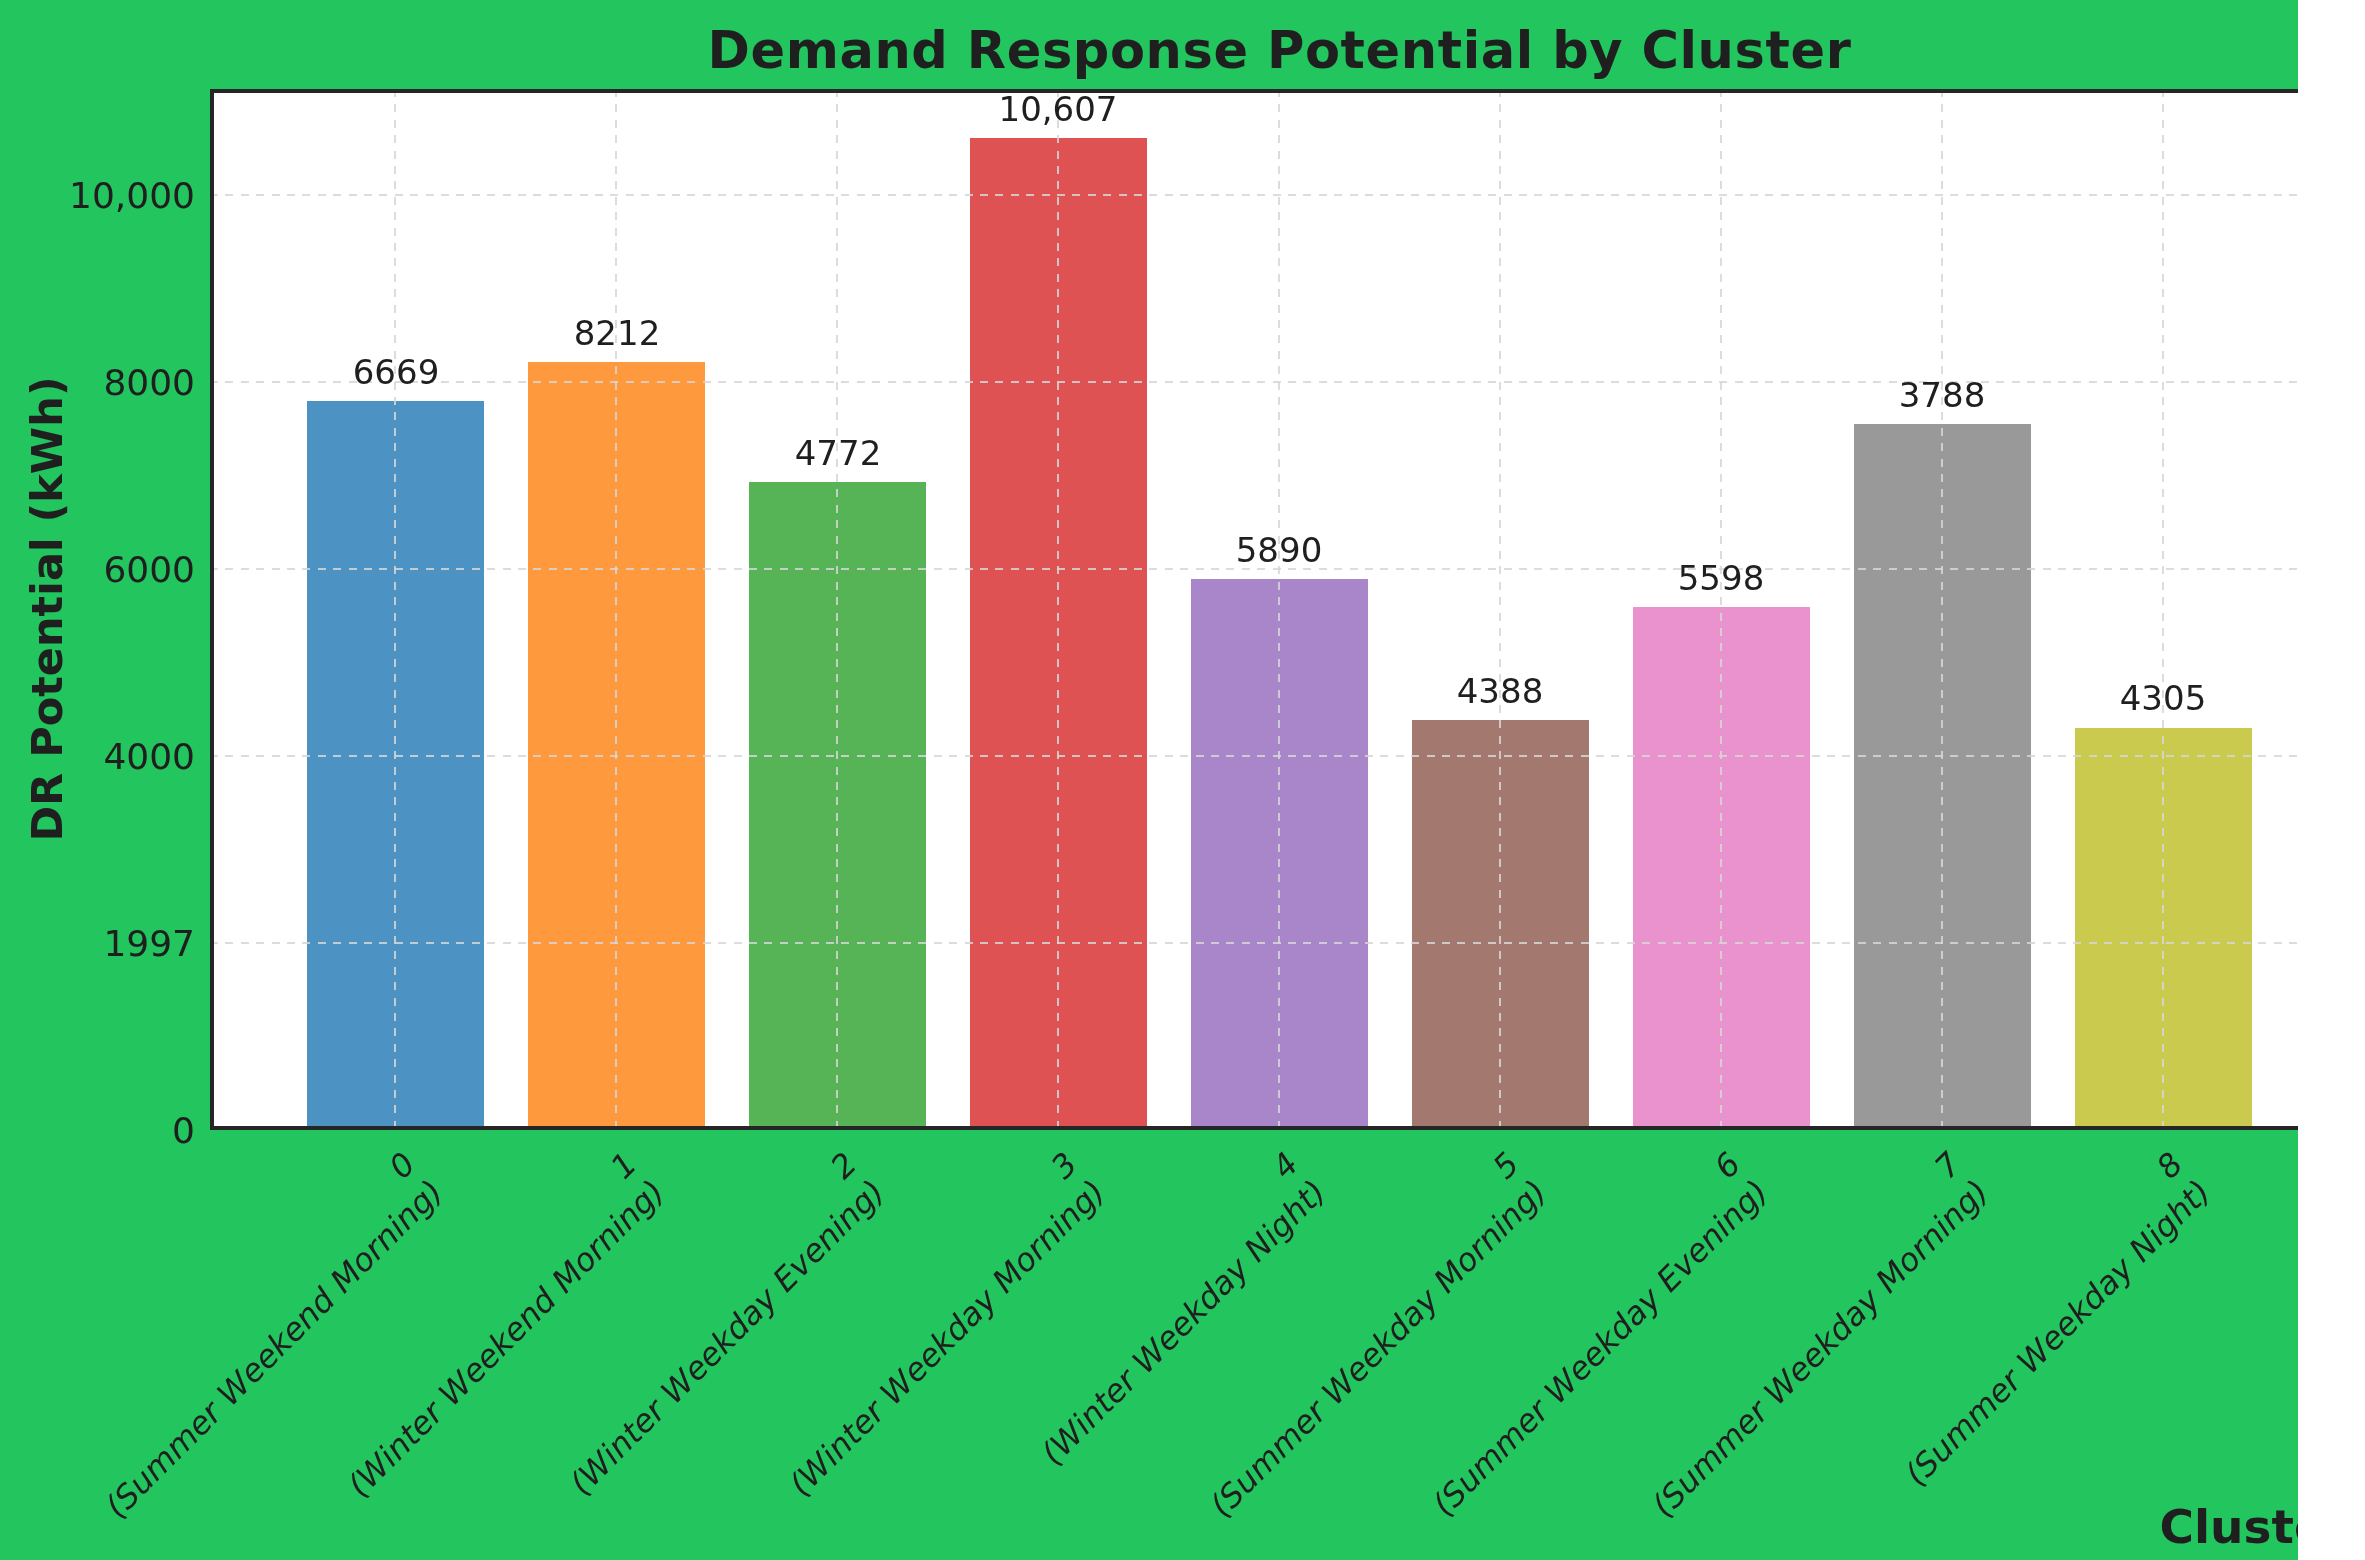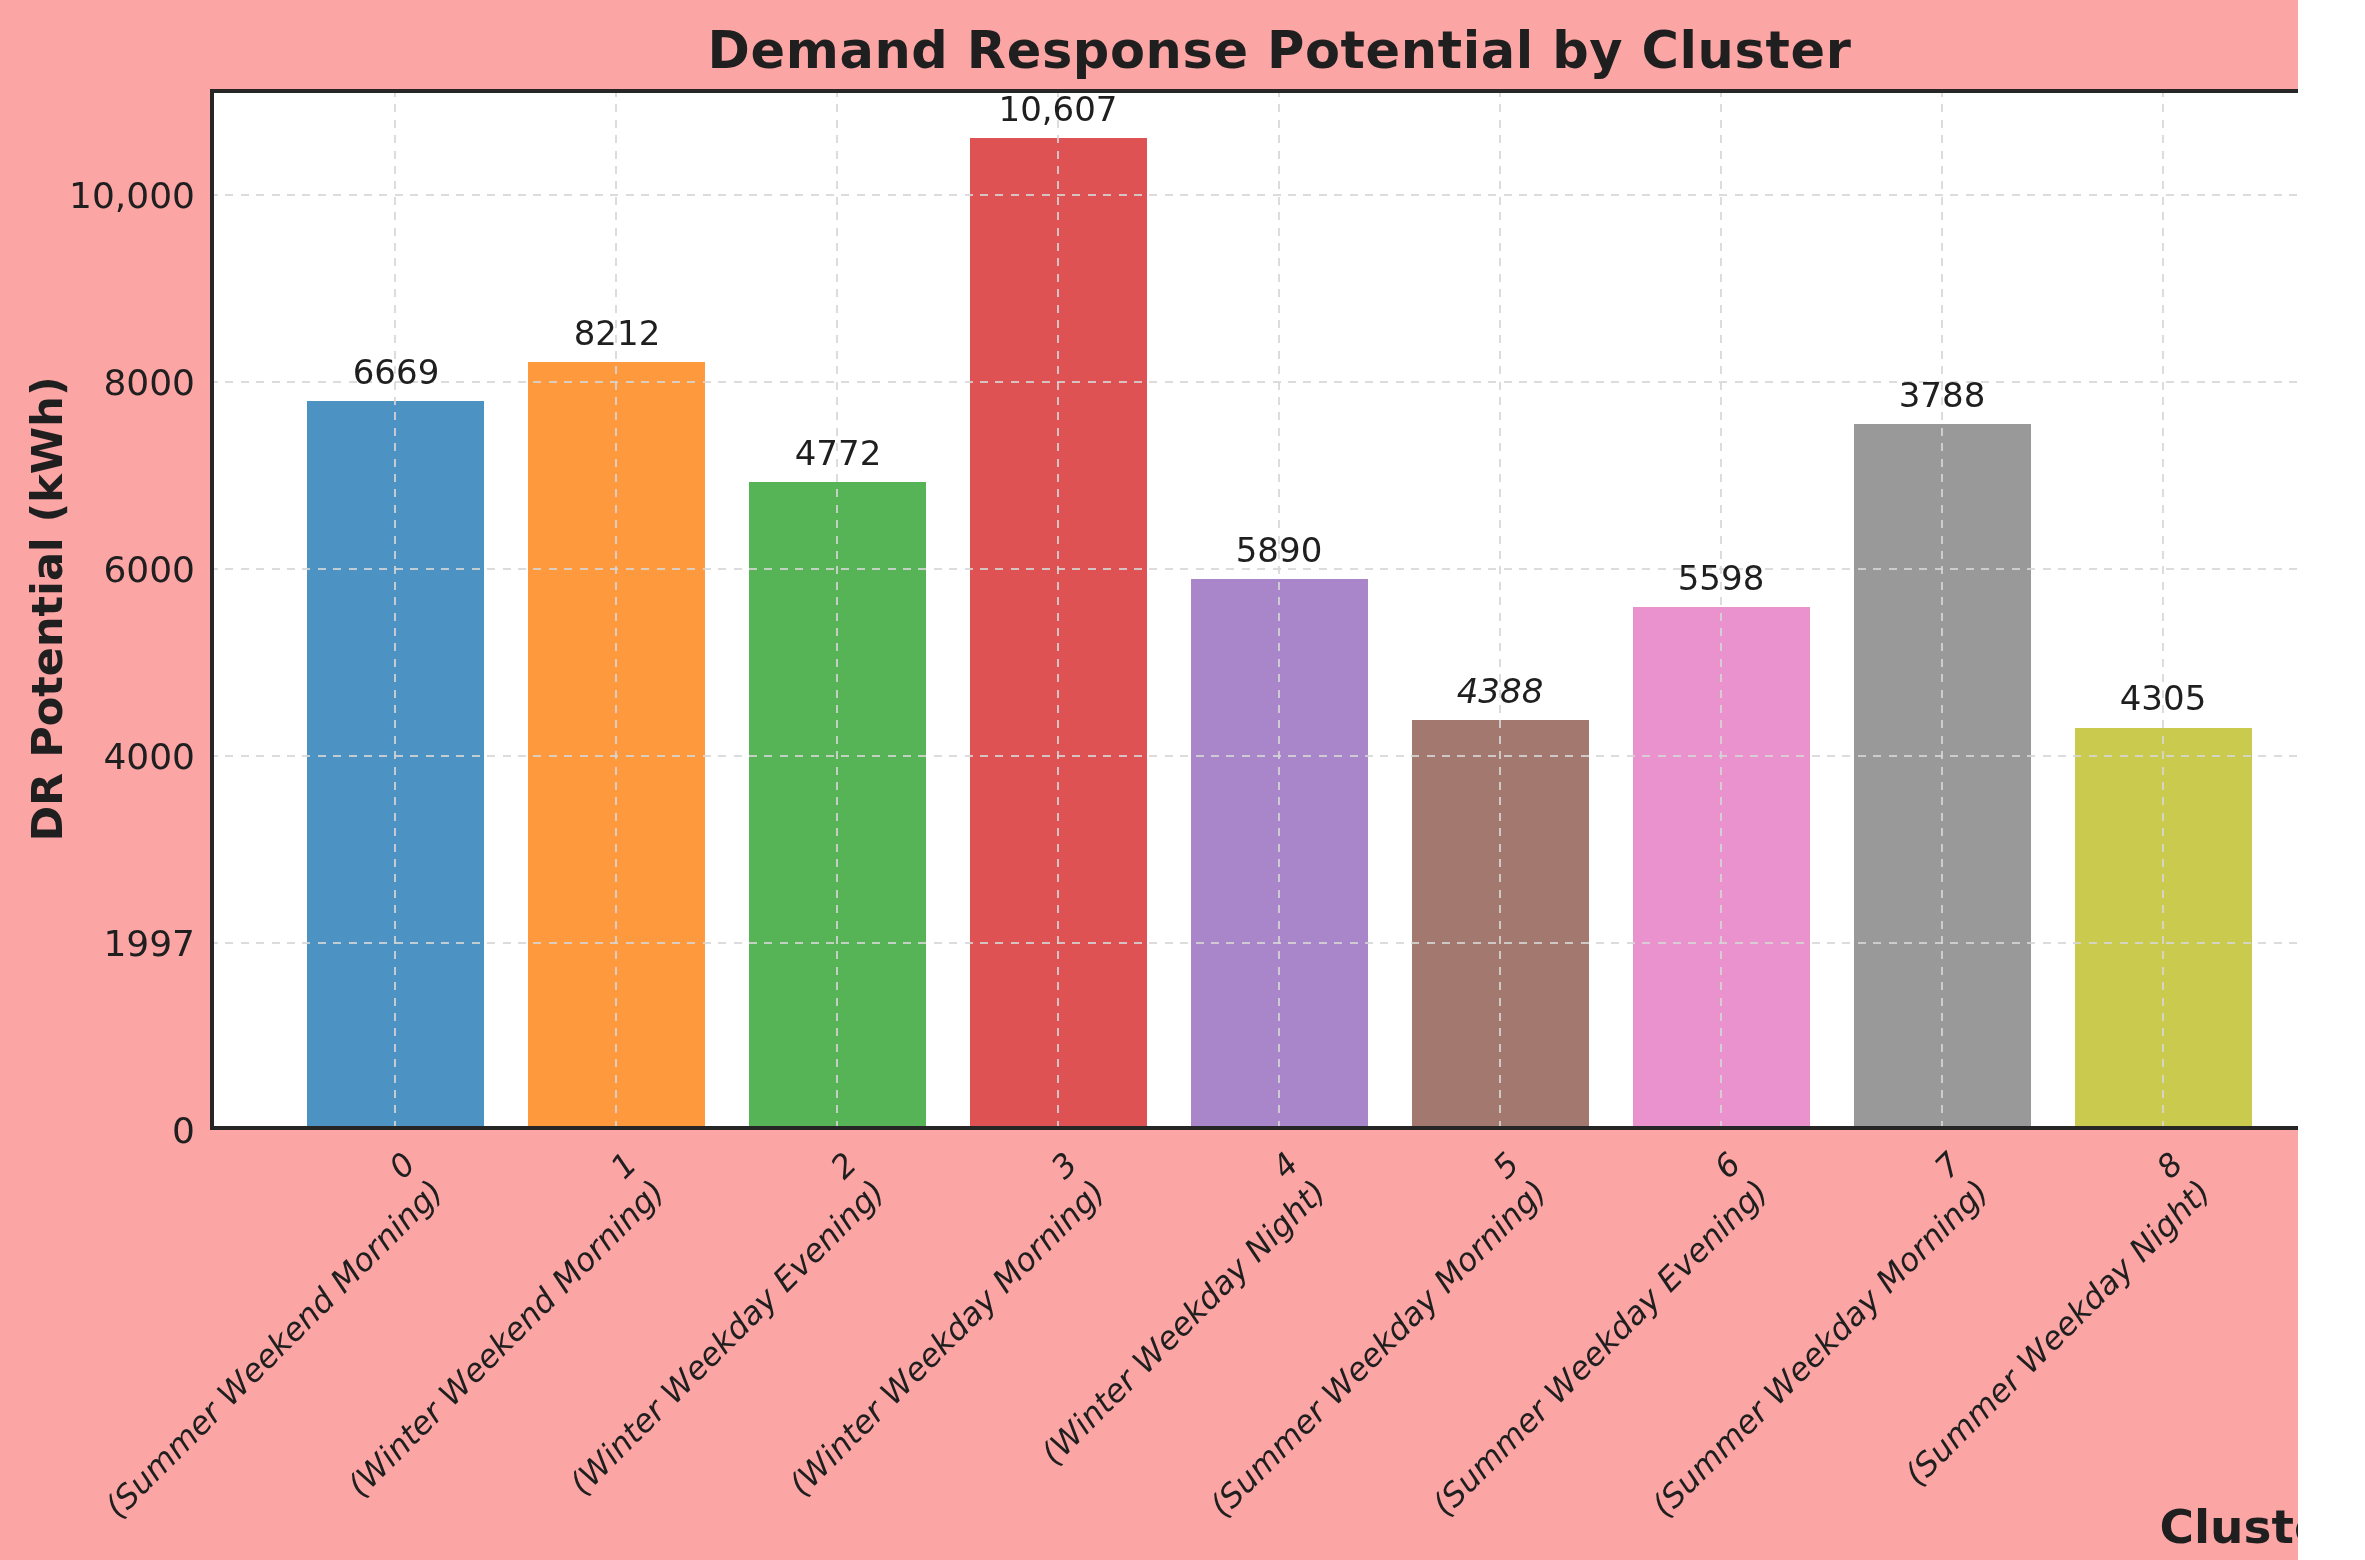--- a/index.html
+++ b/index.html
@@ -8,21 +8,21 @@
     width: 2366px;
     height: 1560px;
     background: #ffffff;
     font-family: "DejaVu Sans", "Liberation Sans", sans-serif;
     color: #1f1f1f;
   }
   .figure {
     position: relative;
     width: 2298px;
     height: 1560px;
-    background: #fca5a5;
+    background: #22c55e;
     overflow: hidden;
   }
   .title {
     position: absolute;
     top: 20.6px;
     left: 210px;
     width: 2139px;
     text-align: center;
     font-size: 51px;
     font-weight: bold;
@@ -160,21 +160,21 @@
       <div class="ytick" style="top: 480px;">6000</div>
       <div class="grid-h" style="top: 292px;"></div>
       <div class="ytick" style="top: 293px;">8000</div>
       <div class="grid-h" style="top: 105px;"></div>
       <div class="ytick" style="top: 106px;">10,000</div>
       <div class="value-label" style="left: 186px; bottom: 738px;">6669</div>
       <div class="value-label" style="left: 407px; bottom: 777px;">8212</div>
       <div class="value-label" style="left: 628px; bottom: 657px;">4772</div>
       <div class="value-label" style="left: 848px; bottom: 1001px;">10,607</div>
       <div class="value-label" style="left: 1069px; bottom: 560px;">5890</div>
-      <div class="value-label" style="left: 1290px; bottom: 419px; font-style: italic;">4388</div>
+      <div class="value-label" style="left: 1290px; bottom: 419px;">4388</div>
       <div class="value-label" style="left: 1511px; bottom: 532px;">5598</div>
       <div class="value-label" style="left: 1732px; bottom: 715px;">3788</div>
       <div class="value-label" style="left: 1953px; bottom: 412px;">4305</div>
       <div class="xtick" style="left: 186px; top: 1056px;">
         <div class="rot">
           <div class="">0</div>
           <div class="">(Summer Weekend Morning)</div>
         </div>
       </div>
       <div class="xtick" style="left: 407px; top: 1056px;">

